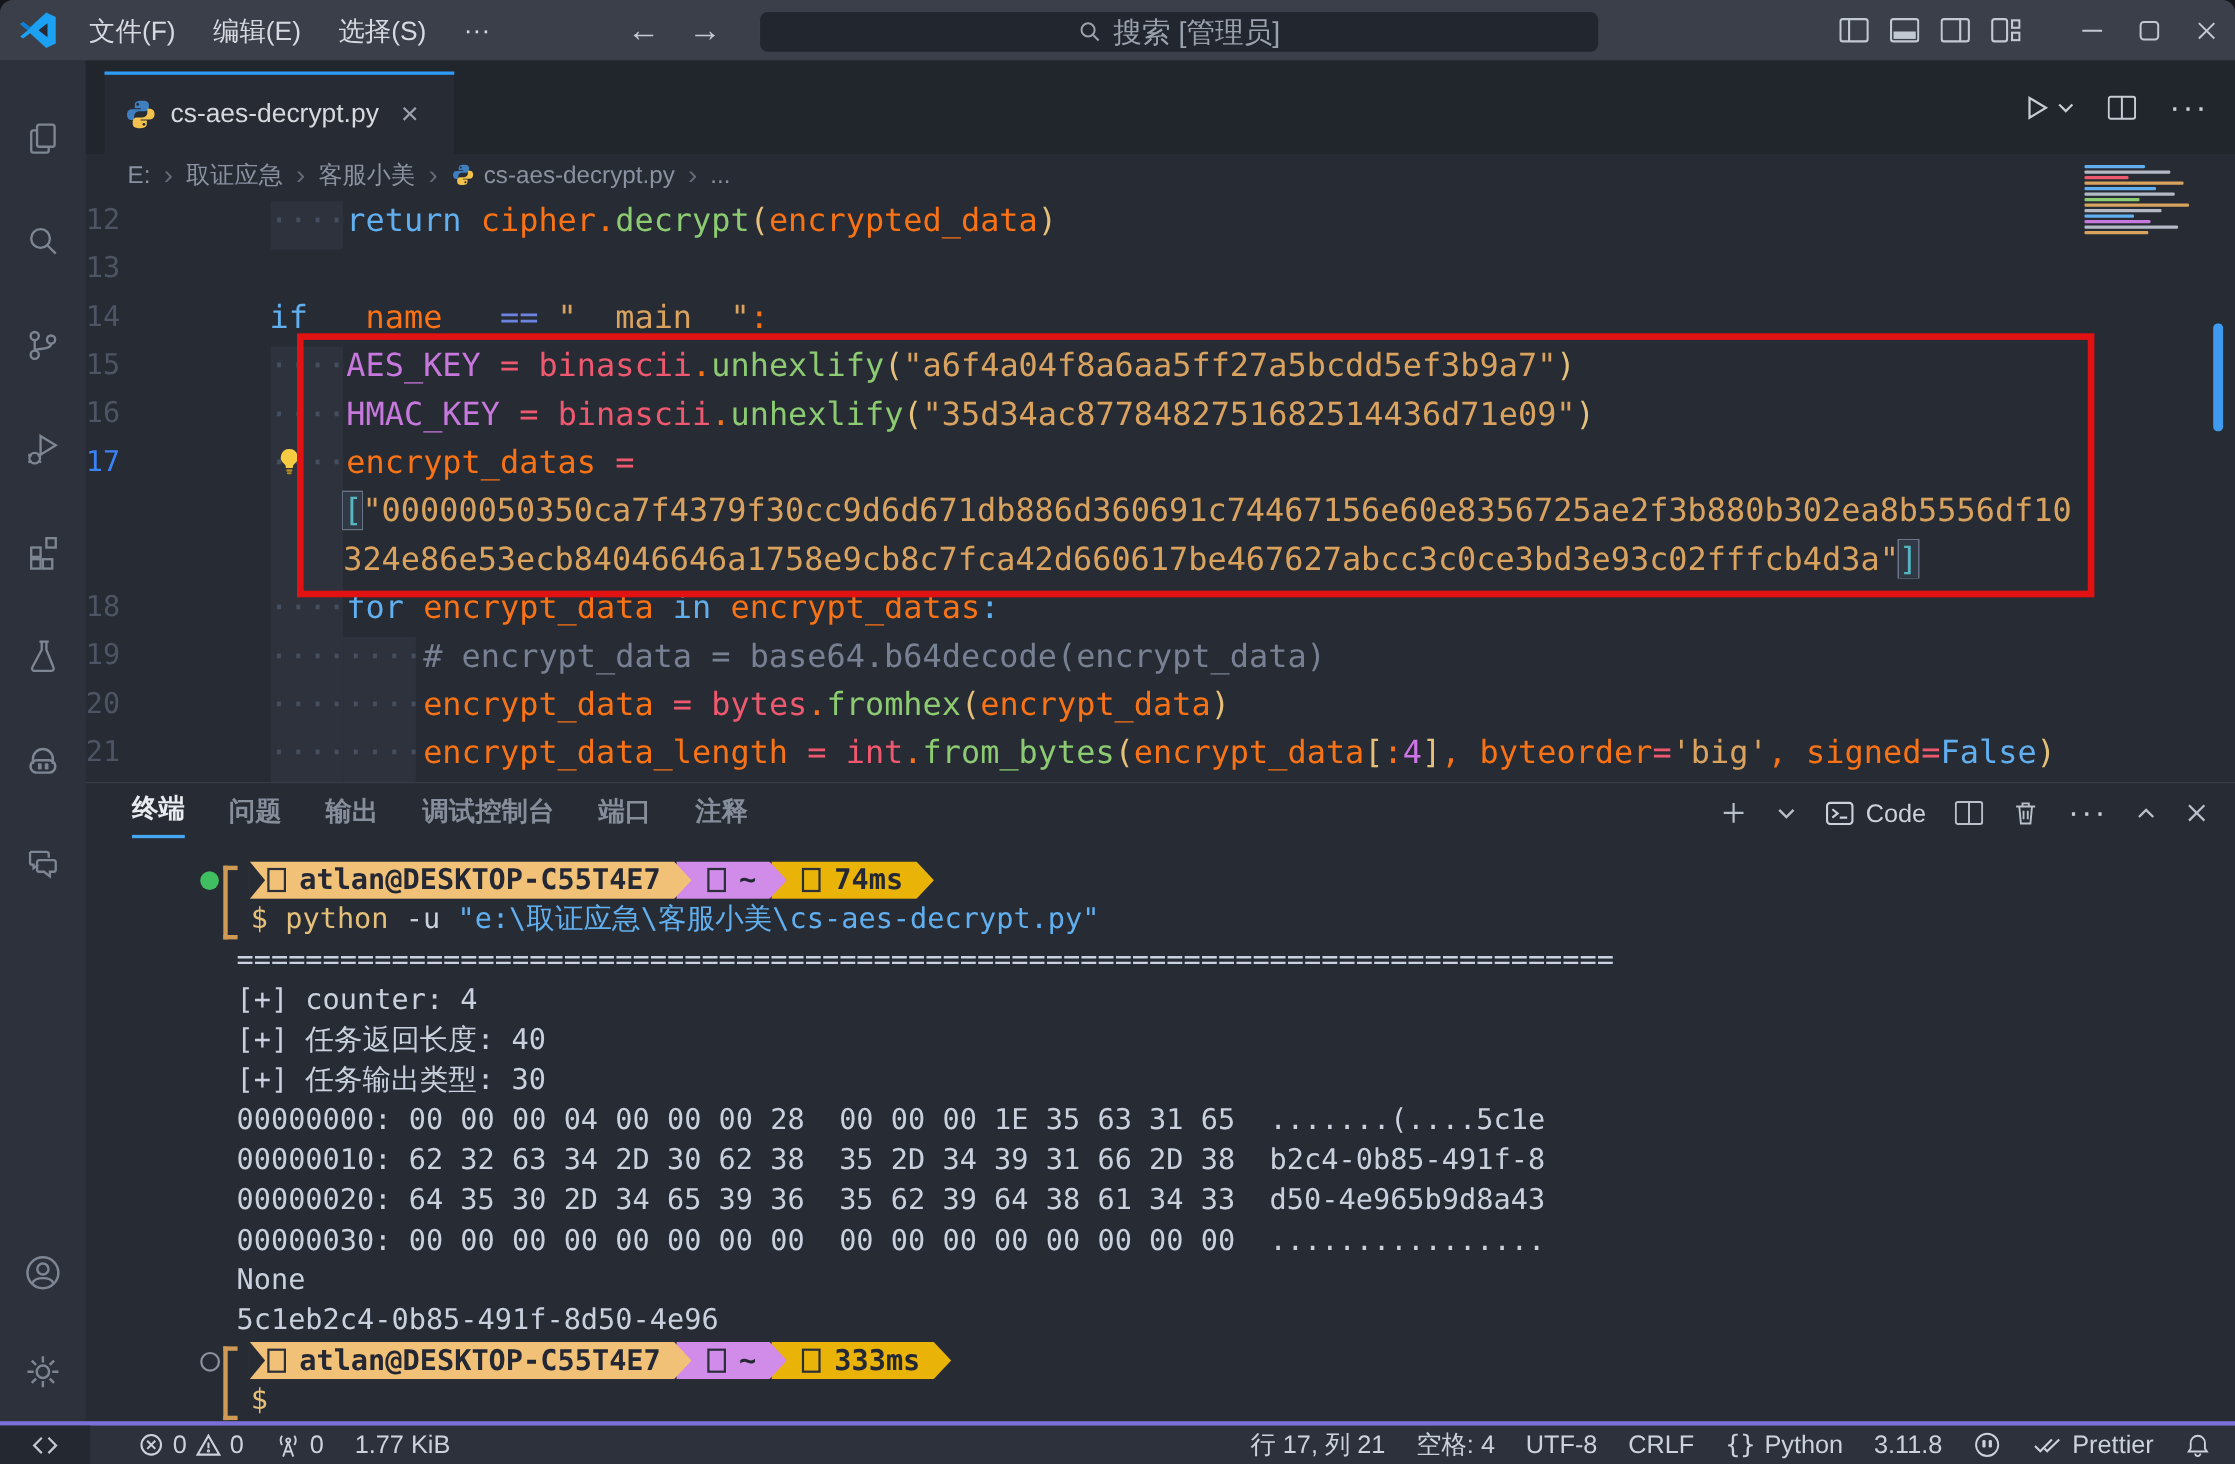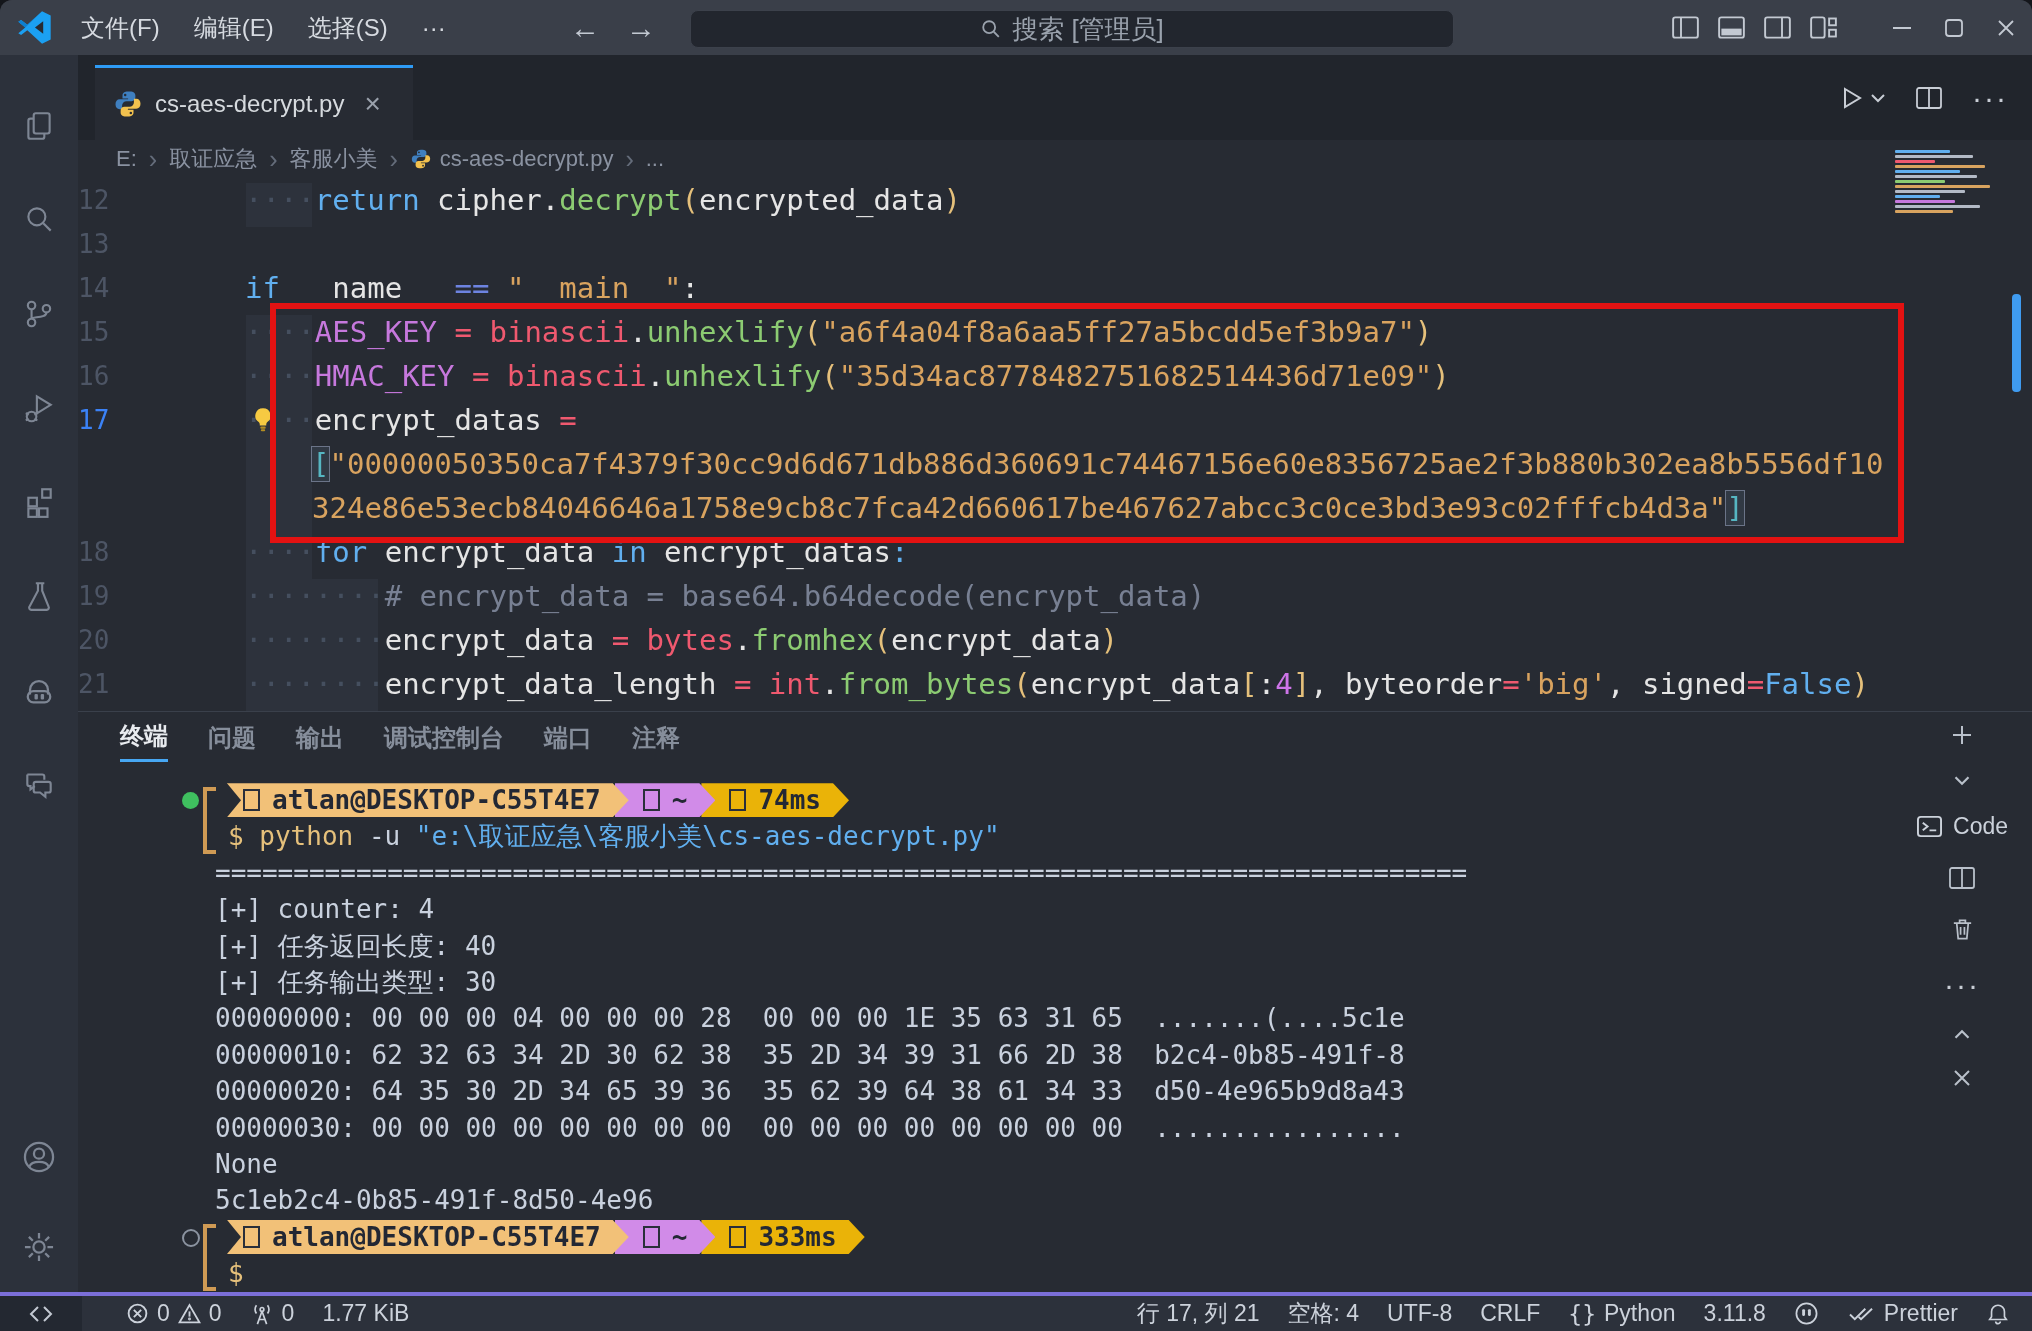--- a/index.html
+++ b/index.html
@@ -47,37 +47,37 @@
   
   .editor{position:absolute;left:78px;top:178px;right:0;height:534px;overflow:hidden;}
   .crow{display:flex;height:44px;align-items:center;position:relative;}
   .lnum{width:137px;flex:none;text-align:left;color:#4d5565;font:26px/44px "DejaVu Sans Mono",monospace;}
   .crow.active .lnum{color:#3b82f6;}
   .ctext{font:29px/44px "DejaVu Sans Mono",monospace;white-space:pre;margin-left:30px;}
   .crow.wrap .ctext{margin-left:97px;}
   .bulb{position:absolute;left:172px;top:8px;}
   .tk-kw{color:#61afef}.tk-op2{color:#6d83e0}.tk-op{color:#ef596f}.tk-cn{color:#c678dd}
   .tk-md{color:#ef596f}.tk-fn{color:#8ccb72}.tk-st{color:#d9a35f}.tk-br{color:#e5c07b}
-  .tk-br2{color:#e5c07b}.tk-nm{color:#cd74e8}.tk-cm{color:#788093}.tk-pl{color:#e5e5e5}
+  .tk-br2{color:#e5c07b}.tk-nm{color:#cd74e8}.tk-cm{color:#788093}.tk-pl{color:#f97316}
   .tk-ws{color:#414a59}
   .tk-bm{color:#56b6c2;box-shadow:0 0 0 1px #6b7488;background:rgba(100,120,150,.18);}
   .iband{position:absolute;background:rgba(130,150,185,.07);z-index:1;}
   #redbox{position:absolute;left:270px;top:303px;width:1634px;height:240px;box-sizing:border-box;
        border:6px solid #e31212;z-index:60;pointer-events:none;}
   #minimap{position:absolute;left:1892px;top:147px;width:106px;height:68px;display:flex;
        flex-direction:column;gap:2px;padding:3px;z-index:5;}
   .mbar{height:3px;border-radius:1px;}
   #ovrbar{position:absolute;left:2012px;top:294px;width:9px;height:98px;background:#3f9bf0;border-radius:4px;z-index:5;}
 
   
   .panel{position:absolute;left:78px;top:711px;right:0;height:581px;border-top:1px solid #3a404b;box-sizing:border-box;}
   .ptabs{display:flex;align-items:center;height:50px;padding-left:42px;gap:40px;font-size:24px;color:#868e9b;font-weight:bold;}
   .ptab{height:47px;line-height:47px;}
   .ptab.active{color:#e8ebef;border-bottom:3px solid #47a7f3;}
-  .ptools{position:absolute;right:24px;top:10px;display:flex;align-items:center;gap:26px;color:#b9c0ca;flex-direction:column;}
+  .ptools{position:absolute;right:24px;top:10px;display:flex;align-items:center;gap:26px;color:#b9c0ca;}
   .shellitem{display:flex;align-items:center;gap:10px;font-size:23px;color:#ccd2db;}
   .term{position:absolute;left:0;top:70px;right:14px;font:26px/36.4px "DejaVu Sans Mono",monospace;
        color:#c9d1de;padding-left:137px;}
   .trow{white-space:pre;position:relative;height:36.4px;}
   .trow.prow{display:flex;align-items:center;}
   .tc-g{color:#e5c07b}.tc-b{color:#61afef}.tc-w{color:#c9d1de}
   .pind{position:absolute;left:-33px;top:10px;width:17px;height:17px;border-radius:50%;}
   .pind.filled{background:#3fbf5f;}
   .pind.hollow{width:14px;height:14px;border:2px solid #8b93a0;background:transparent;}
   .pbracket{position:absolute;left:-12px;top:5px;width:13px;height:67px;border:4px solid #cf9a54;

